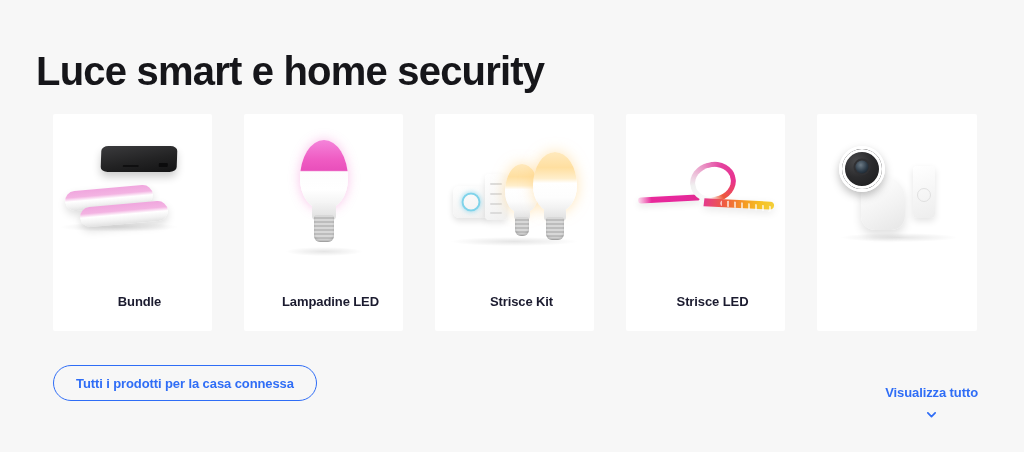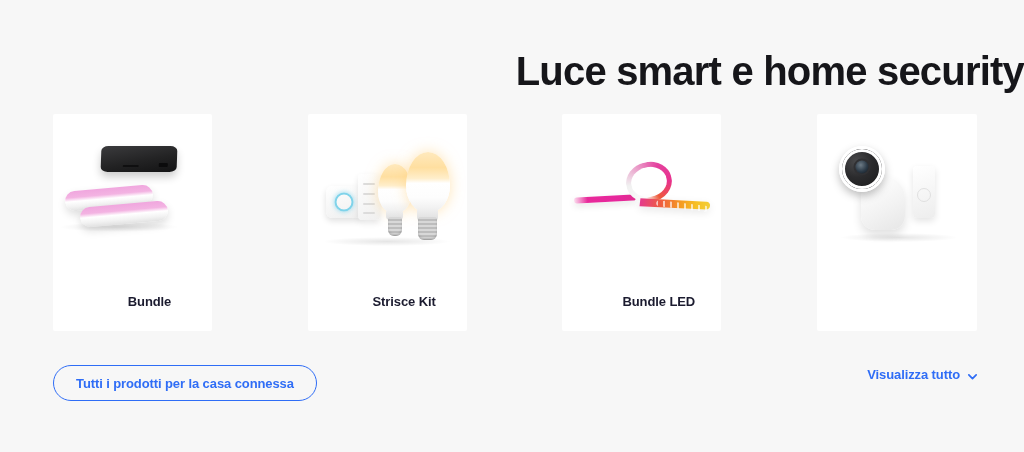--- a/index.html
+++ b/index.html
@@ -19,21 +19,21 @@
     height: 452px;
     background: #f7f7f7;
   }
 
   
   .section-title {
     position: absolute;
     left: 0;
     top: 47px;
     width: 1024px;
-    text-align: right;
+    text-align: left;
     font-size: 40px;
     line-height: 48px;
     font-weight: 700;
     letter-spacing: -0.8px;
     color: #16161a;
     padding-left: 36px;
   }
 
   
   .card-row {
@@ -60,21 +60,21 @@
   .card-media {
     position: absolute;
     left: 0;
     top: 0;
     width: 100%;
     height: 160px;
     overflow: hidden;
   }
   .card-label {
     position: absolute;
-    left: 17px;
+    left: 7px;
     bottom: 22px;
     width: 100%;
     text-align: center;
     font-size: 13px;
     font-weight: 700;
     letter-spacing: -0.1px;
     color: #1b1b2f;
   }
 
   
@@ -373,30 +373,31 @@
     color: #2f6df6;
     font-size: 13px;
     font-weight: 700;
     letter-spacing: -0.1px;
     cursor: pointer;
     font-family: "Liberation Sans", sans-serif;
   }
   .view-all {
     position: absolute;
     right: 46px;
-    top: 367px;
+    top: 385px;
     display: inline-flex;
     align-items: center;
     gap: 7px;
     color: #2f6df6;
     font-size: 13px;
     font-weight: 700;
     letter-spacing: -0.1px;
     cursor: pointer;
     text-decoration: none;
+    flex-direction: column;
   }
   .chevron-down {
     display: inline-block;
     width: 11px;
     height: 11px;
     position: relative;
     top: 1px;
   }
 </style>
 </head>
@@ -413,20 +414,33 @@
         <div class="art">
           <div class="bar-shadow"></div>
           <div class="syncbox"></div>
           <div class="lightbar back"></div>
           <div class="lightbar front"></div>
         </div>
       </div>
       <div class="card-label">Bundle</div>
     </div>
 
+    <div class="card">
+      <div class="card-media">
+        <div class="art">
+          <div class="ground-shadow" style="left:42px;bottom:18px;width:76px;"></div>
+          <div class="bulb bulb-pink" style="left:56px; top:26px; width:48px; height:102px;">
+            <div class="glass"></div>
+            <div class="neck"></div>
+            <div class="base"></div>
+          </div>
+        </div>
+      </div>
+      <div class="card-label">Lampadine LED</div>
+    </div>
 
     <div class="card">
       <div class="card-media">
         <div class="art">
           <div class="ground-shadow" style="left:16px;bottom:28px;width:126px;"></div>
           <div class="bridge"></div>
           <div class="dimmer">
             <span></span>
               <span></span>
               <span></span>
@@ -451,21 +465,21 @@
       <div class="card-media">
         <div class="art">
           <div class="strip-wrap">
             <div class="strip-tail-left"></div>
             <div class="strip-loop"></div>
             <div class="strip-tail-right"></div>
             <div class="strip-dots"></div>
           </div>
         </div>
       </div>
-      <div class="card-label">Bundle LED</div>
+      <div class="card-label">Strisce LED</div>
     </div>
 
     <div class="card card-5">
       <div class="card-media">
         <div class="art">
           <div class="ground-shadow" style="left:24px;bottom:32px;width:116px;"></div>
           <div class="doorbell"></div>
           <div class="cam-base"></div>
           <div class="cam-head">
             <div class="cam-lens"></div>

